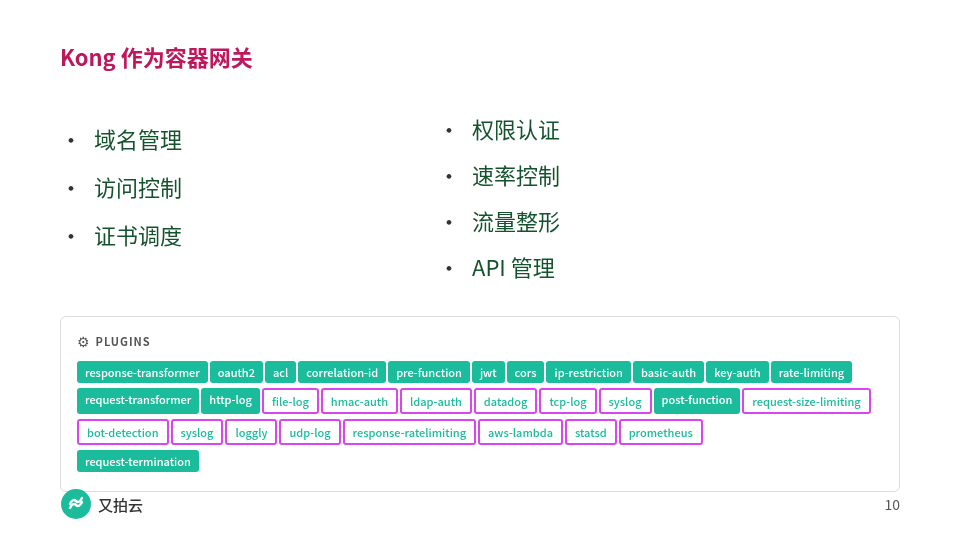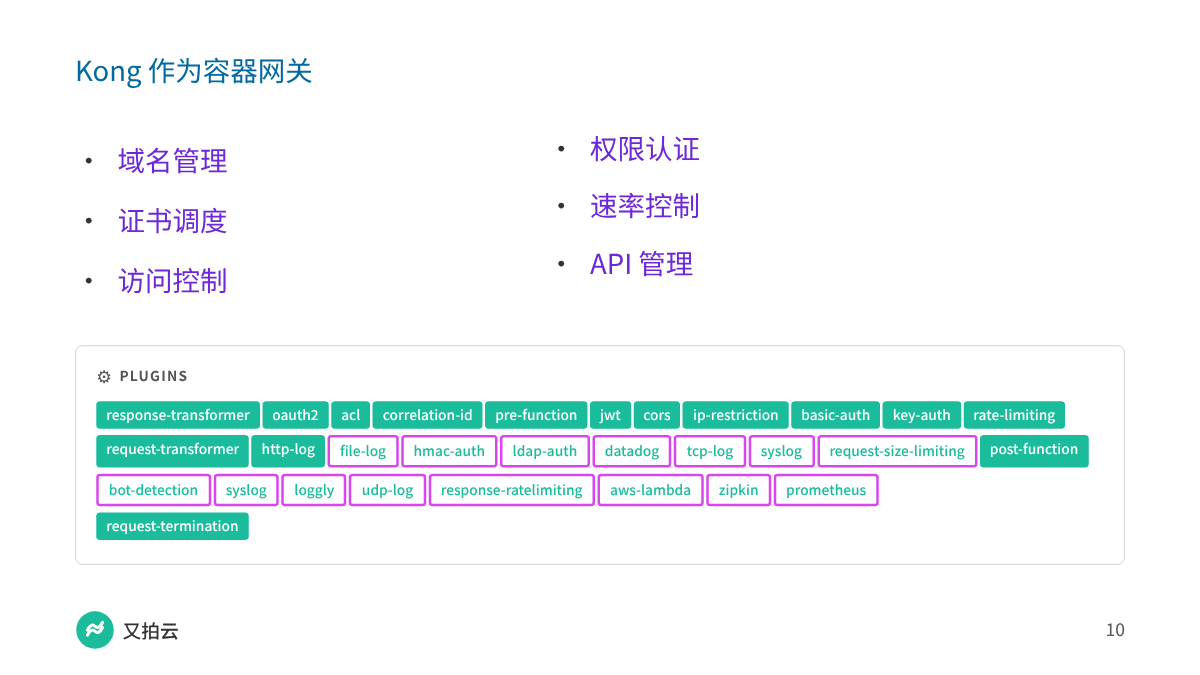--- a/index.html
+++ b/index.html
@@ -14,23 +14,23 @@
 
     .slide {
       width: 960px;
       height: 540px;
       position: relative;
       padding: 40px 60px 30px 60px;
     }
 
     .title {
       font-size: 22px;
-      font-weight: 400;
-      color: #0369a1;
-      margin-bottom: 30px;
+      font-weight: 700;
+      color: #be185d;
+      margin-bottom: 40px;
     }
 
     .content-area {
       display: flex;
       flex-direction: row;
       margin-top: 10px;
       margin-bottom: 20px;
     }
 
     .left-col {
@@ -45,21 +45,21 @@
 
     .bullet-list {
       list-style: none;
       padding: 0;
     }
 
     .bullet-list li {
       display: flex;
       align-items: center;
       font-size: 22px;
-      color: #6d28d9;
+      color: #14532d;
       margin-bottom: 16px;
     }
 
     .bullet-list li::before {
       content: "•";
       color: #333;
       font-size: 22px;
       margin-right: 12px;
       flex-shrink: 0;
     }
@@ -163,28 +163,29 @@
 <body>
 
 <div class="slide">
 
   <h1 class="title">Kong 作为容器网关</h1>
 
   <div class="content-area">
     <div class="left-col">
       <ul class="bullet-list" id="left-list">
           <li>域名管理</li>
+          <li>访问控制</li>
           <li>证书调度</li>
-          <li>访问控制</li>
         </ul>
     </div>
     <div class="right-col">
       <ul class="bullet-list" id="right-list">
           <li>权限认证</li>
           <li>速率控制</li>
+          <li>流量整形</li>
           <li>API 管理</li>
         </ul>
     </div>
   </div>
 
   <div class="plugins-box">
     <div class="plugins-header">
       <span class="plugins-icon">⚙</span>
       <span class="plugins-label">PLUGINS</span>
     </div>
@@ -204,31 +205,31 @@
         </div>
         <div class="tags-row">
           <span class="tag tag-teal">request-transformer</span>
           <span class="tag tag-teal">http-log</span>
           <span class="tag tag-outline">file-log</span>
           <span class="tag tag-outline">hmac-auth</span>
           <span class="tag tag-outline">ldap-auth</span>
           <span class="tag tag-outline">datadog</span>
           <span class="tag tag-outline">tcp-log</span>
           <span class="tag tag-outline">syslog</span>
+          <span class="tag tag-teal">post-function</span>
           <span class="tag tag-outline">request-size-limiting</span>
-          <span class="tag tag-teal">post-function</span>
         </div>
         <div class="tags-row">
           <span class="tag tag-outline">bot-detection</span>
           <span class="tag tag-outline">syslog</span>
           <span class="tag tag-outline">loggly</span>
           <span class="tag tag-outline">udp-log</span>
           <span class="tag tag-outline">response-ratelimiting</span>
           <span class="tag tag-outline">aws-lambda</span>
-          <span class="tag tag-outline">zipkin</span>
+          <span class="tag tag-outline">statsd</span>
           <span class="tag tag-outline">prometheus</span>
         </div>
         <div class="tags-row">
           <span class="tag tag-teal">request-termination</span>
         </div>
       </div>
   </div>
 
   <div class="footer">
     <div class="footer-logo">

